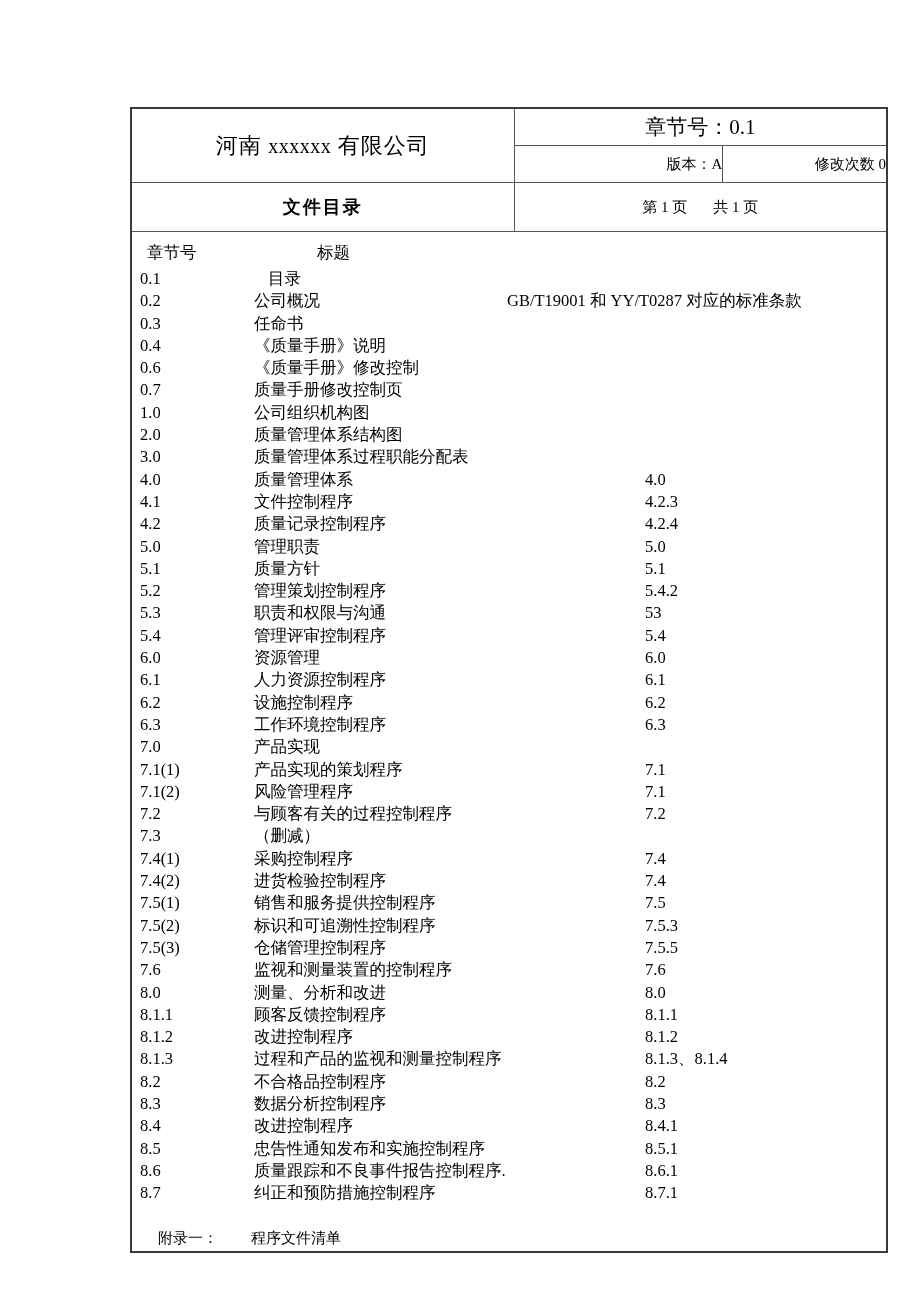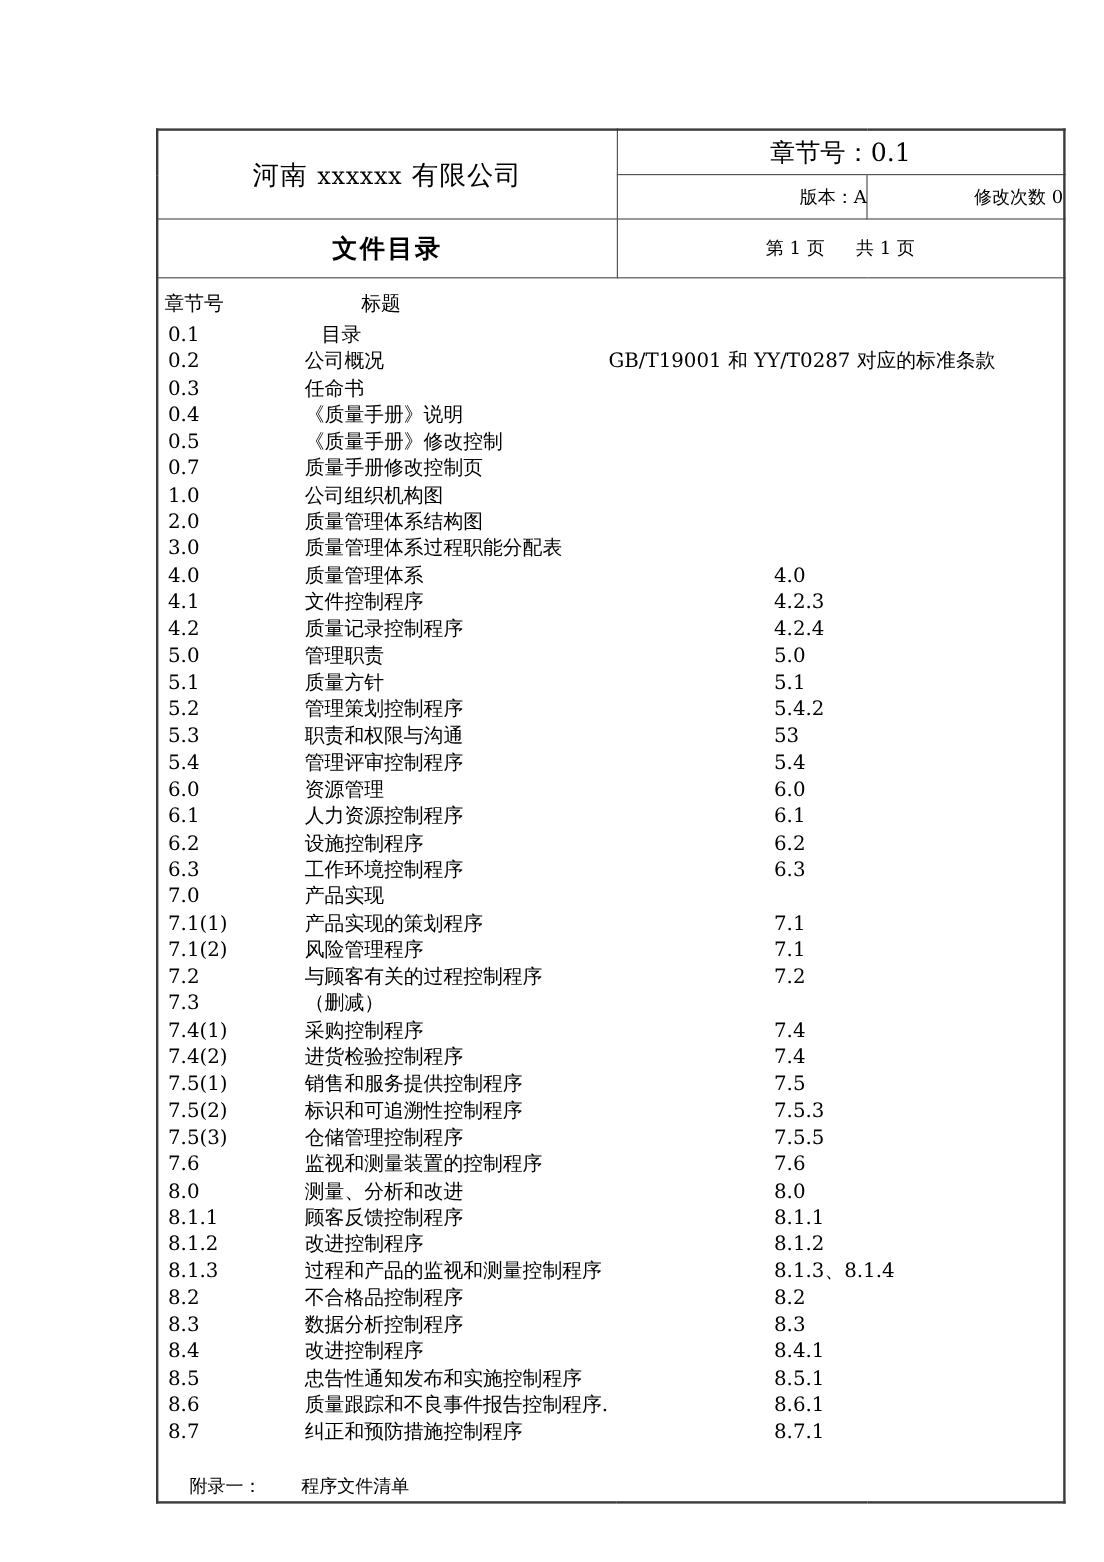--- a/index.html
+++ b/index.html
@@ -12,20 +12,21 @@
     height: 1302px;
     font-family: "DejaVu Serif", "Liberation Serif", serif;
     color: #000000;
     overflow: hidden;
   }
 
   .page {
     position: relative;
     width: 833px;
     height: 1302px;
+    font-family: Liberation Serif, serif;
   }
 
   
   .doc-table {
     position: absolute;
     left: 130px;
     top: 107px;
     width: 758px;
     border-collapse: collapse;
     border: 2.5px solid #3a3a3a;
@@ -68,21 +69,21 @@
     white-space: nowrap;
   }
   .cell-version { width: 210px; }
   .cell-revision { width: 164px; }
 
   .cell-title {
     height: 48px;
     text-align: center;
   }
   .doc-title {
-    font-size: 21px;
+    font-size: 18px;
     font-weight: bold;
     letter-spacing: 2px;
   }
   .cell-pageinfo {
     height: 48px;
     text-align: center;
     font-size: 15px;
     white-space: nowrap;
   }
   .cell-pageinfo .pg-gap { display: inline-block; width: 26px; }
@@ -109,29 +110,29 @@
   .toc-head {
     height: 26px;
   }
 
   .col-no {
     position: absolute;
     left: 8px;
     top: 0;
   }
   .toc-head .col-no {
-    left: 5px;
+    left: 15px;
   }
   .col-title {
     position: absolute;
     left: 122px;
     top: 0;
   }
   .toc-head .col-title {
-    left: 169px;
+    left: 185px;
   }
   .col-title.indent-extra {
     left: 136px;
   }
   .col-clause {
     position: absolute;
     left: 513px;
     top: 0;
   }
   .toc-head .col-clause {
@@ -196,21 +197,21 @@
                 </div>
                 <div class="toc-row">
                   <span class="col-no">0.3</span>
                   <span class="col-title">任命书</span>
                 </div>
                 <div class="toc-row">
                   <span class="col-no">0.4</span>
                   <span class="col-title">《质量手册》说明</span>
                 </div>
                 <div class="toc-row">
-                  <span class="col-no">0.5</span>
+                  <span class="col-no">0.6</span>
                   <span class="col-title">《质量手册》修改控制</span>
                 </div>
                 <div class="toc-row">
                   <span class="col-no">0.7</span>
                   <span class="col-title">质量手册修改控制页</span>
                 </div>
                 <div class="toc-row">
                   <span class="col-no">1.0</span>
                   <span class="col-title">公司组织机构图</span>
                 </div>

